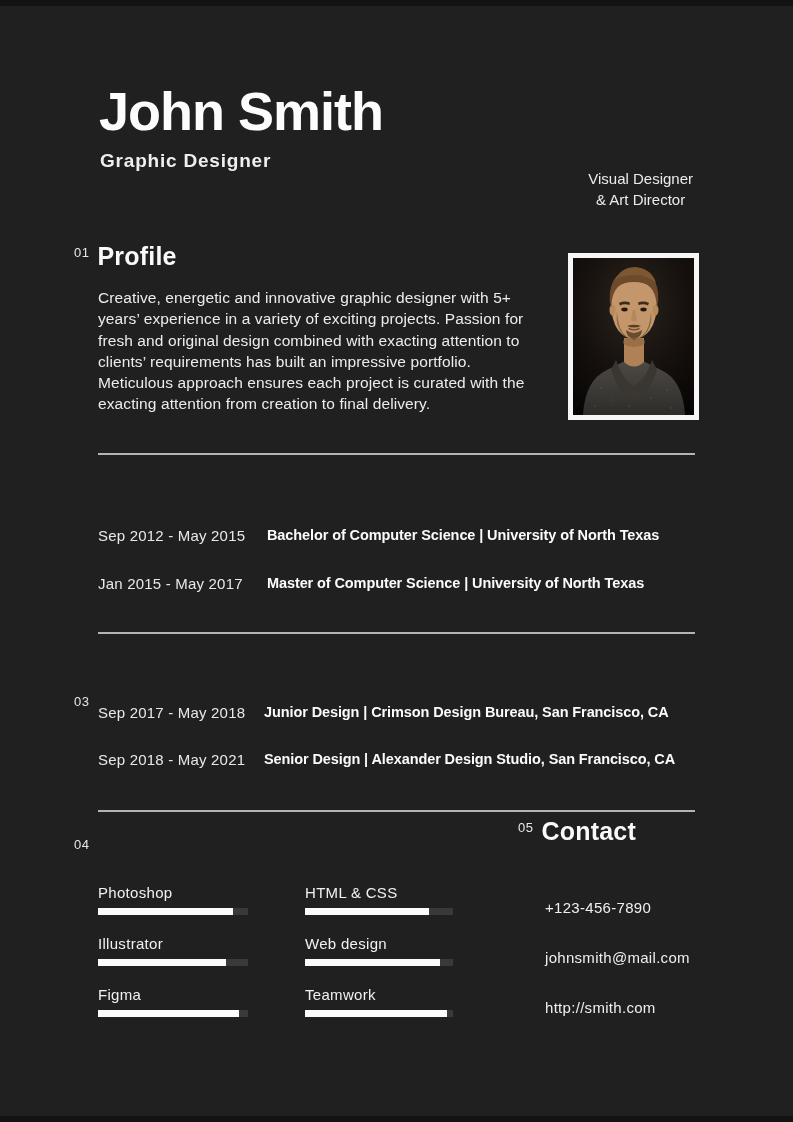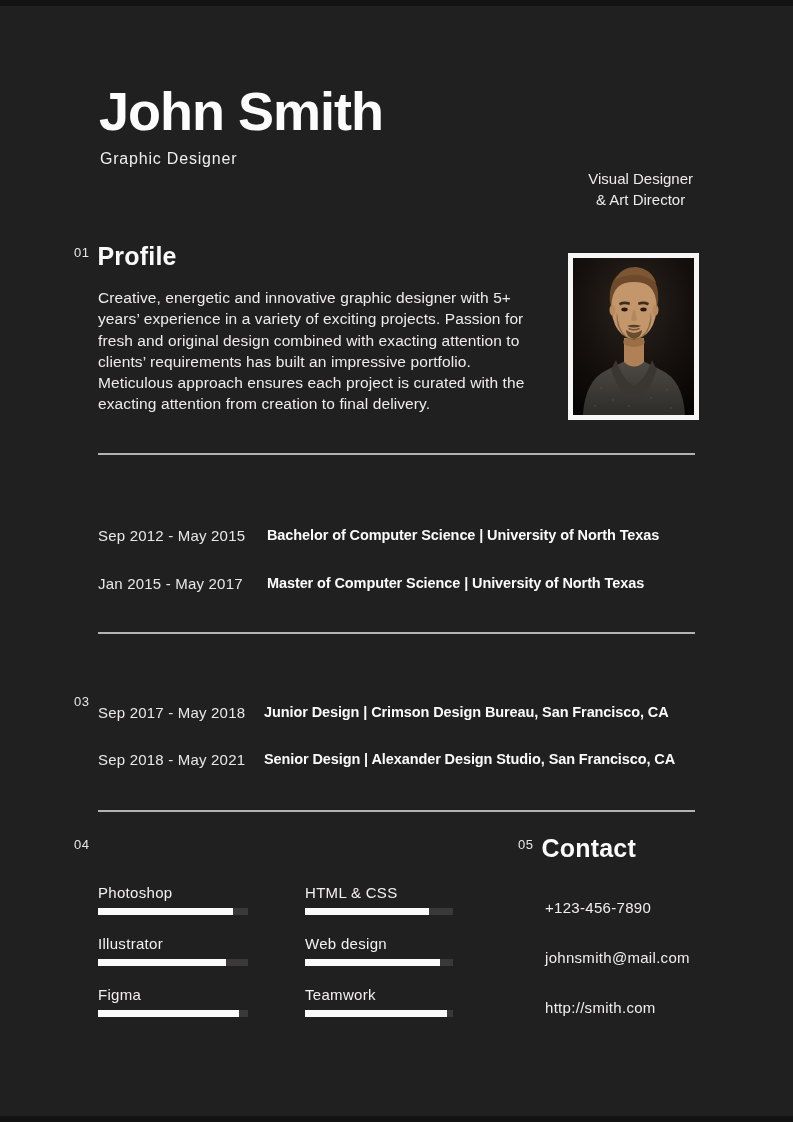--- a/index.html
+++ b/index.html
@@ -21,37 +21,37 @@
   .edge-bottom{bottom:0;}
 
   
   .name{
     position:absolute;left:99px;top:80px;margin:0;
     font-size:54px;font-weight:700;letter-spacing:-1px;
     color:#fcfcfc;white-space:nowrap;
   }
   .job-title{
     position:absolute;left:100px;top:150px;
-    font-size:16px;letter-spacing:0.8px;color:#f0eeee;white-space:nowrap;
+    font-size:19px;letter-spacing:0.8px;color:#f0eeee;white-space:nowrap;font-weight:bold;
   }
   .role{
     position:absolute;right:100px;top:168px;
     font-size:15px;line-height:21px;text-align:center;color:#eceaea;
   }
 
   
   .sec-head{position:absolute;display:flex;align-items:flex-start;gap:8px;}
   .sec-num{font-size:13px;font-weight:400;padding-top:2px;color:#e8e6e6;letter-spacing:0.5px;}
   .sec-title{font-size:25px;font-weight:700;letter-spacing:0.2px;color:#fbfafa;line-height:1.1;white-space:nowrap;}
 
   .head-profile{left:74px;top:243px;}
   .head-education{left:74px;top:477px;}
   .head-experience{left:74px;top:692px;}
   .head-skills{left:74px;top:835px;}
-  .head-contact{left:518px;top:835px;}
+  .head-contact{left:518px;top:818px;}
 
   .profile-text{
     position:absolute;left:98px;top:287px;width:446px;margin:0;
     font-size:15.5px;line-height:21.3px;letter-spacing:0.1px;color:#edebeb;
   }
 
   
   .photo-frame{
     position:absolute;left:568px;top:253px;
     width:121px;height:157px;

